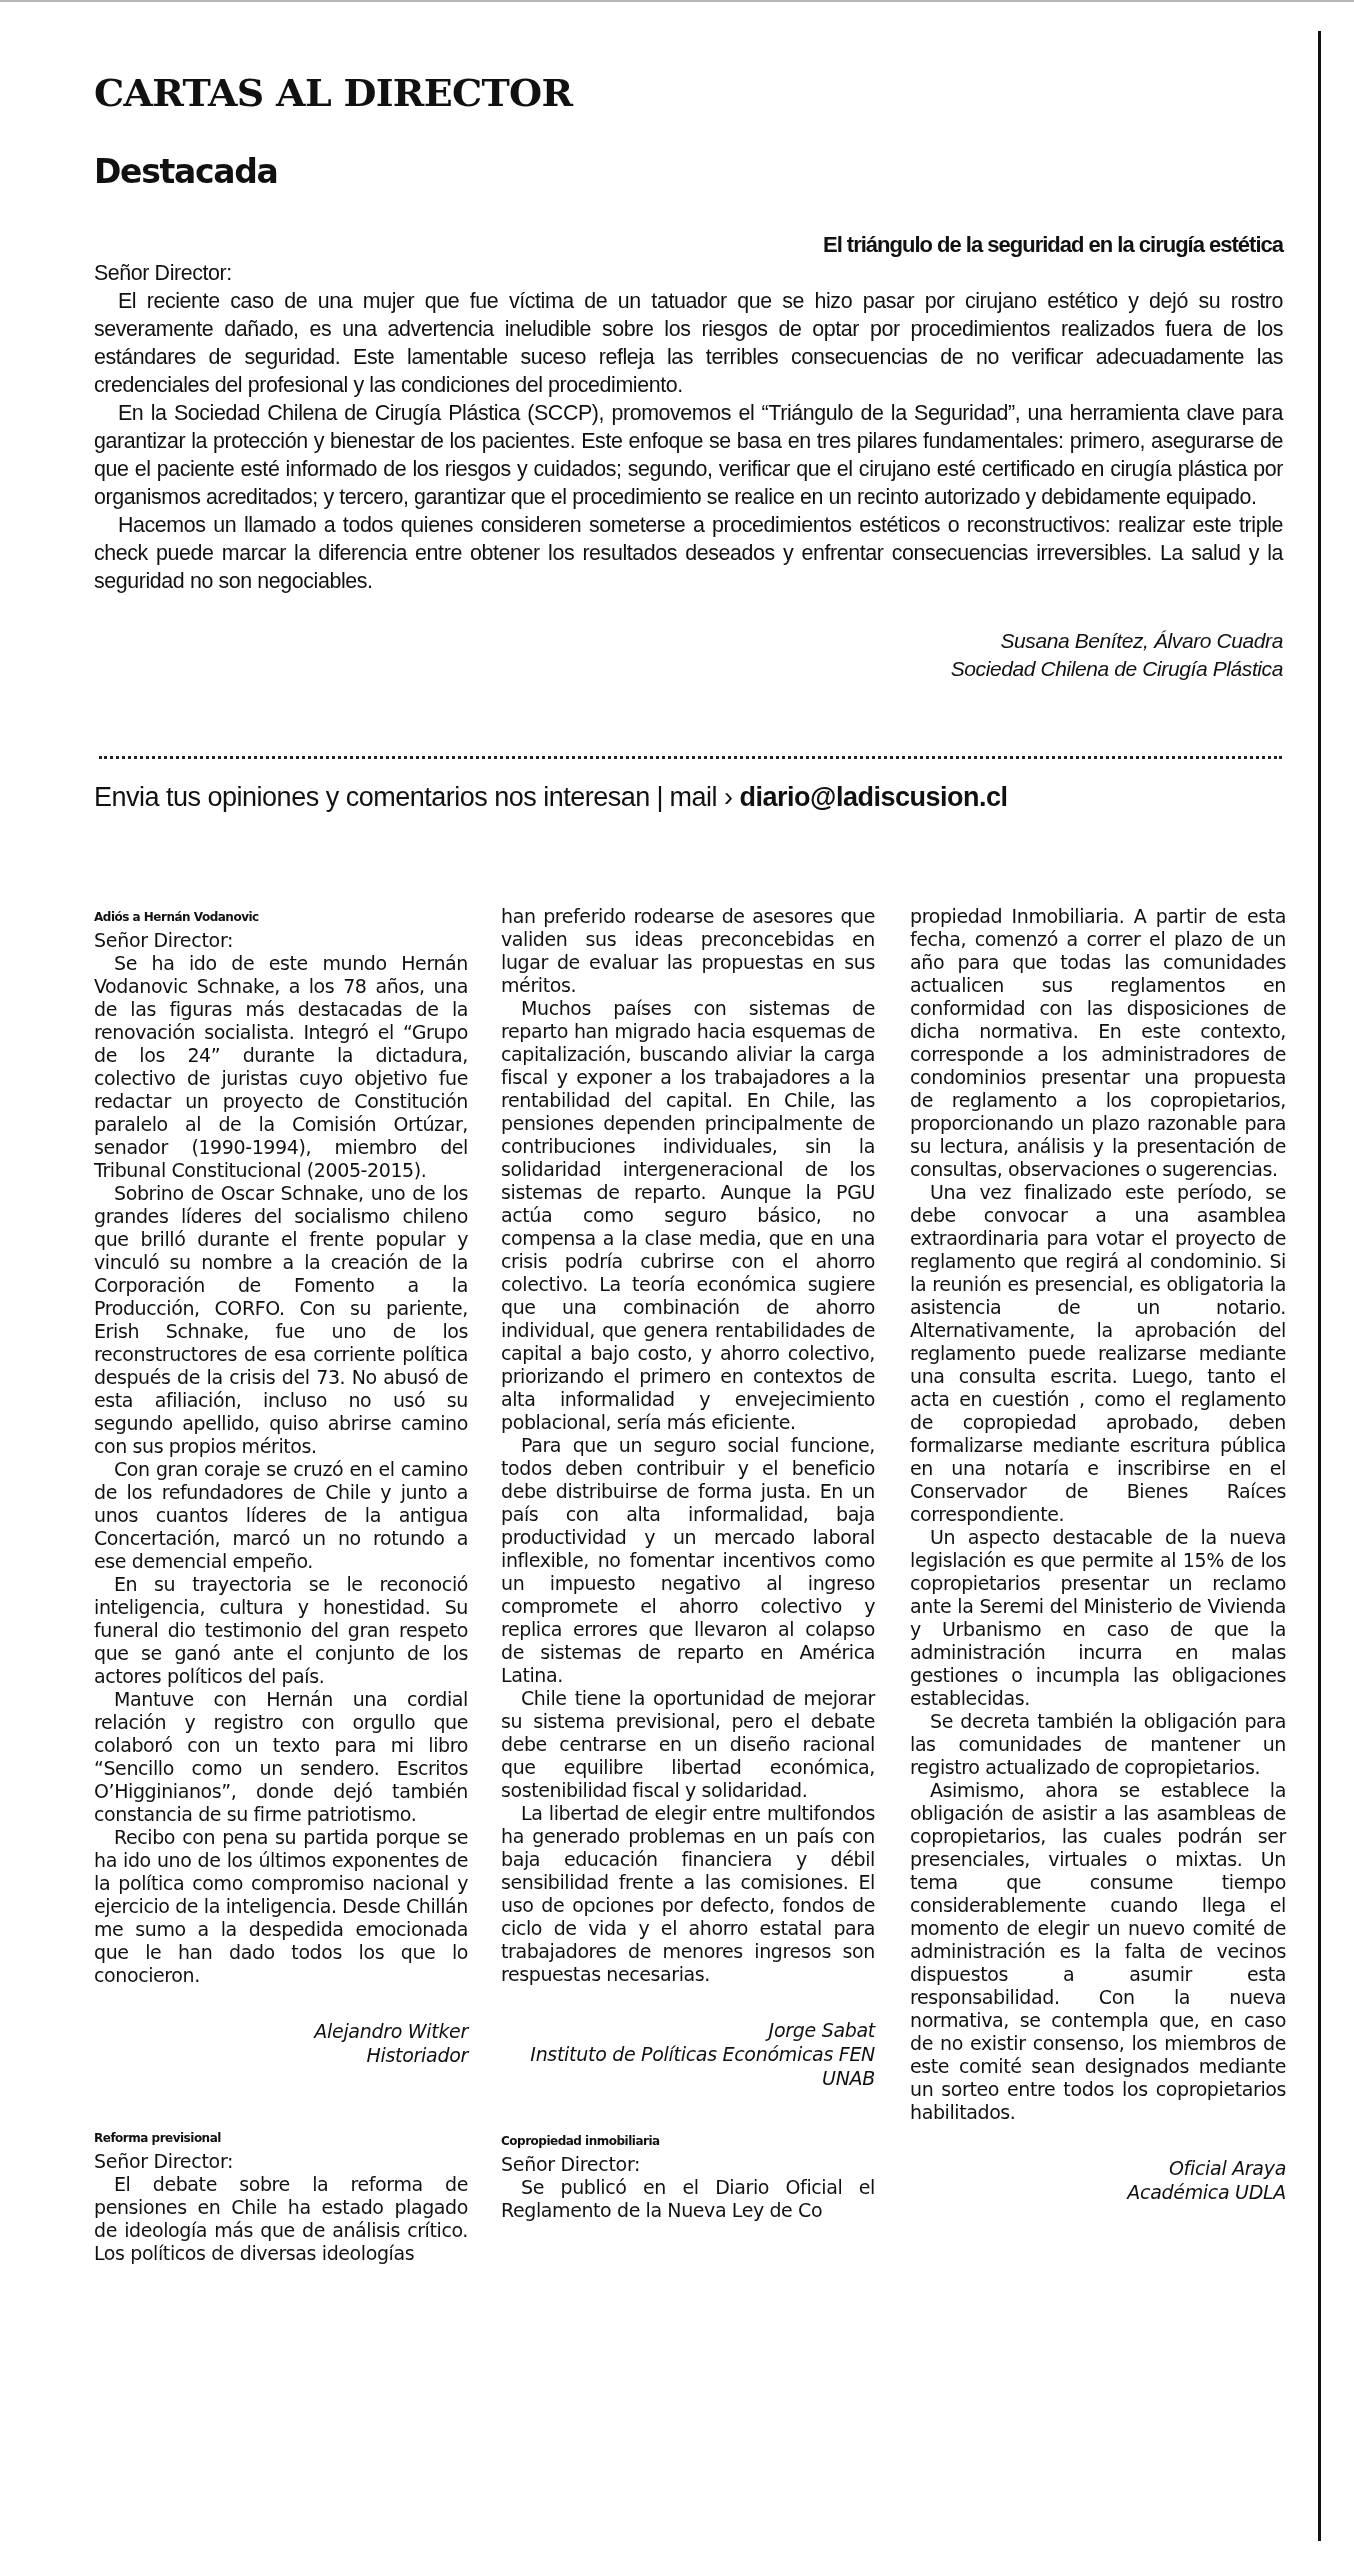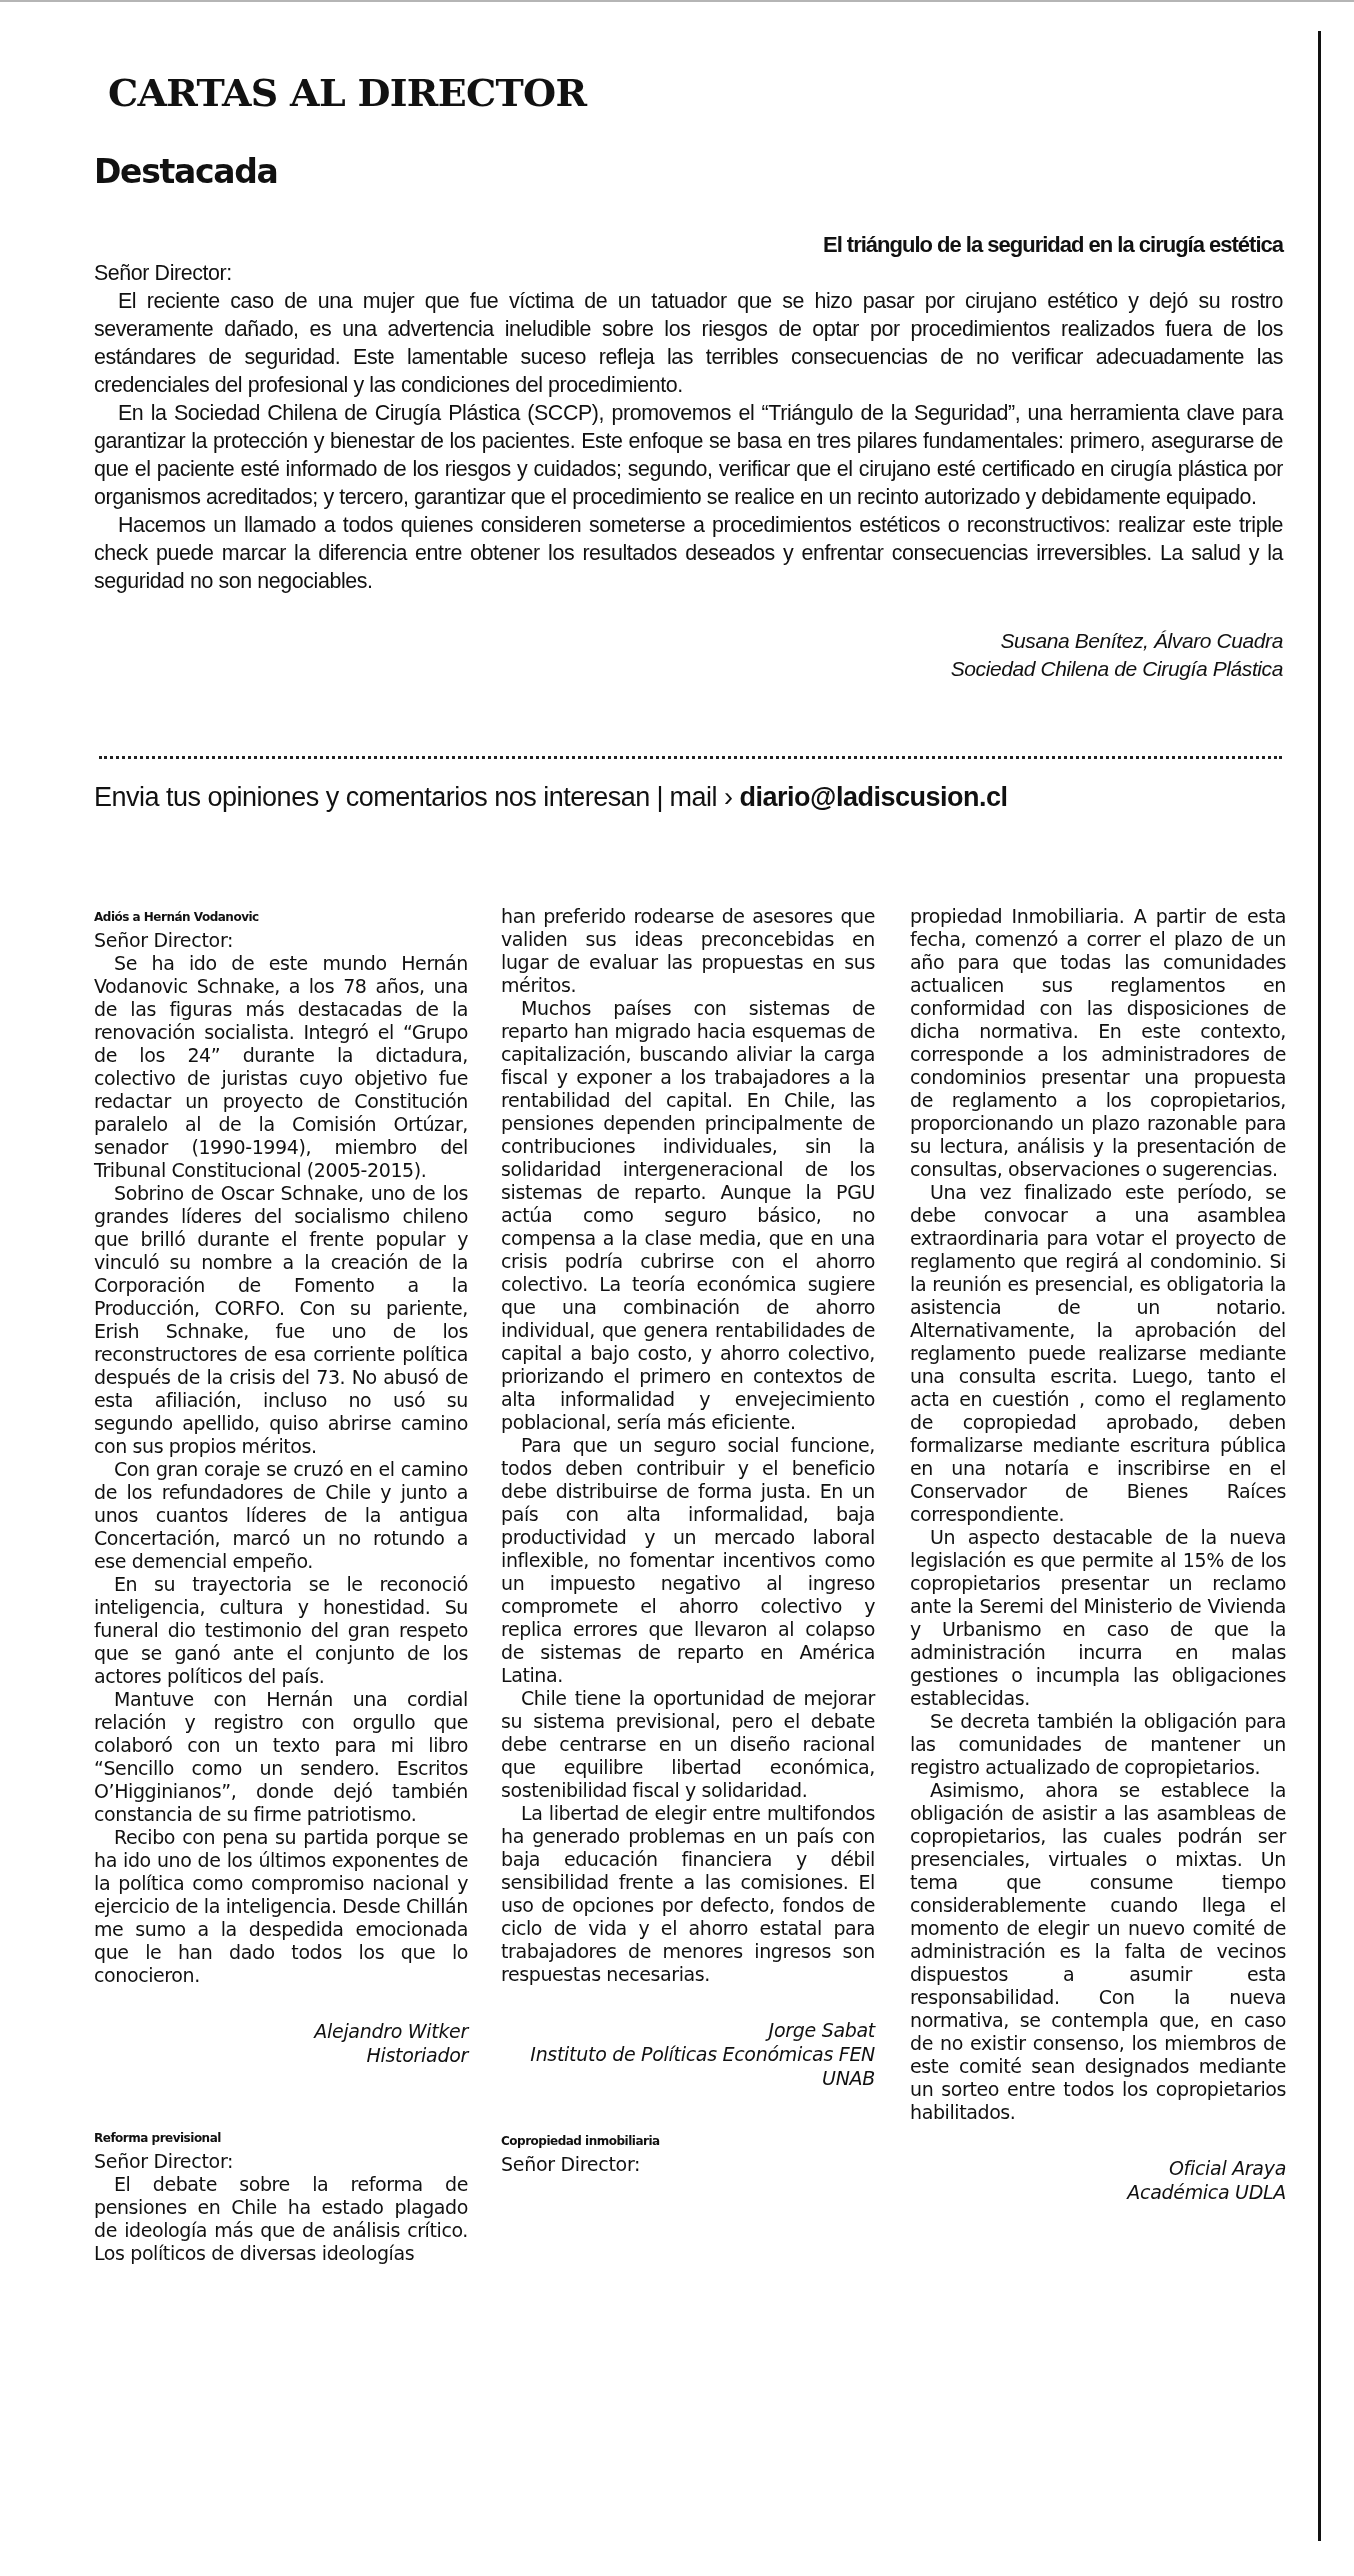--- a/index.html
+++ b/index.html
@@ -3,21 +3,21 @@
 <meta charset="utf-8">
 <style>
   html, body { margin: 0; padding: 0; background: #ffffff; }
   body {
     width: 1354px; height: 2576px; position: relative; overflow: hidden;
     color: #111; font-family: "DejaVu Sans", sans-serif;
     border-top: 2px solid #b5b5b5; box-sizing: border-box;
   }
   .vrule { position: absolute; left: 1318px; top: 29px; width: 3.3px; height: 2510px; background: #111; }
   .page-title {
-    position: absolute; left: 108px; top: 68px; margin: 0;
+    position: absolute; left: 94px; top: 68px; margin: 0;
     font-family: "DejaVu Serif", serif; font-weight: bold; font-size: 38px; letter-spacing: -0.7px;
   }
   .section-title {
     position: absolute; left: 94px; top: 150px; margin: 0;
     font-family: "DejaVu Sans", sans-serif; font-weight: bold; font-size: 33px; letter-spacing: -1.3px;
   }
   .featured { position: absolute; left: 94px; top: 229px; width: 1189px; }
   .featured .headline {
     font-family: "Liberation Sans", sans-serif; font-weight: bold; font-size: 22px;
     letter-spacing: -1px; margin: 0; line-height: 28px; text-align: right;
@@ -114,20 +114,21 @@
     <p>La libertad de elegir entre multifondos ha generado problemas en un país con baja educación financiera y débil sensibilidad frente a las comisiones. El uso de opciones por defecto, fondos de ciclo de vida y el ahorro estatal para trabajadores de menores ingresos son respuestas necesarias.</p>
     <div class="signature">
       <div>Jorge Sabat</div>
       <div>Instituto de Políticas Económicas FEN</div>
       <div>UNAB</div>
     </div>
   </article>
   <article style="margin-top:-20px">
     <h3 class="headline">Copropiedad inmobiliaria</h3>
     <div class="salutation">Señor Director:</div>
+    <p id="copro-p0">Se publicó en el Diario Oficial el Reglamento de la Nueva Ley de Co</p>
   </article>
 </div>
 
 <div class="col col3">
   <article class="cont">
     <p id="copro-p0b" class="first">propiedad Inmobiliaria. A partir de esta fecha, comenzó a correr el plazo de un año para que todas las comunidades actualicen sus reglamentos en conformidad con las disposiciones de dicha normativa. En este contexto, corresponde a los administradores de condominios presentar una propuesta de reglamento a los copropietarios, proporcionando un plazo razonable para su lectura, análisis y la presentación de consultas, observaciones o sugerencias.</p>
     <p>Una vez finalizado este período, se debe convocar a una asamblea extraordinaria para votar el proyecto de reglamento que regirá al condominio. Si la reunión es presencial, es obligatoria la asistencia de un notario. Alternativamente, la aprobación del reglamento puede realizarse mediante una consulta escrita. Luego, tanto el acta en cuestión , como el reglamento de copropiedad aprobado, deben formalizarse mediante escritura pública en una notaría e inscribirse en el Conservador de Bienes Raíces correspondiente.</p>
     <p>Un aspecto destacable de la nueva legislación es que permite al 15% de los copropietarios presentar un reclamo ante la Seremi del Ministerio de Vivienda y Urbanismo en caso de que la administración incurra en malas gestiones o incumpla las obligaciones establecidas.</p>
     <p>Se decreta también la obligación para las comunidades de mantener un registro actualizado de copropietarios.</p>
     <p>Asimismo, ahora se establece la obligación de asistir a las asambleas de copropietarios, las cuales podrán ser presenciales, virtuales o mixtas. Un tema que consume tiempo considerablemente cuando llega el momento de elegir un nuevo comité de administración es la falta de vecinos dispuestos a asumir esta responsabilidad. Con la nueva normativa, se contempla que, en caso de no existir consenso, los miembros de este comité sean designados mediante un sorteo entre todos los copropietarios habilitados.</p>

